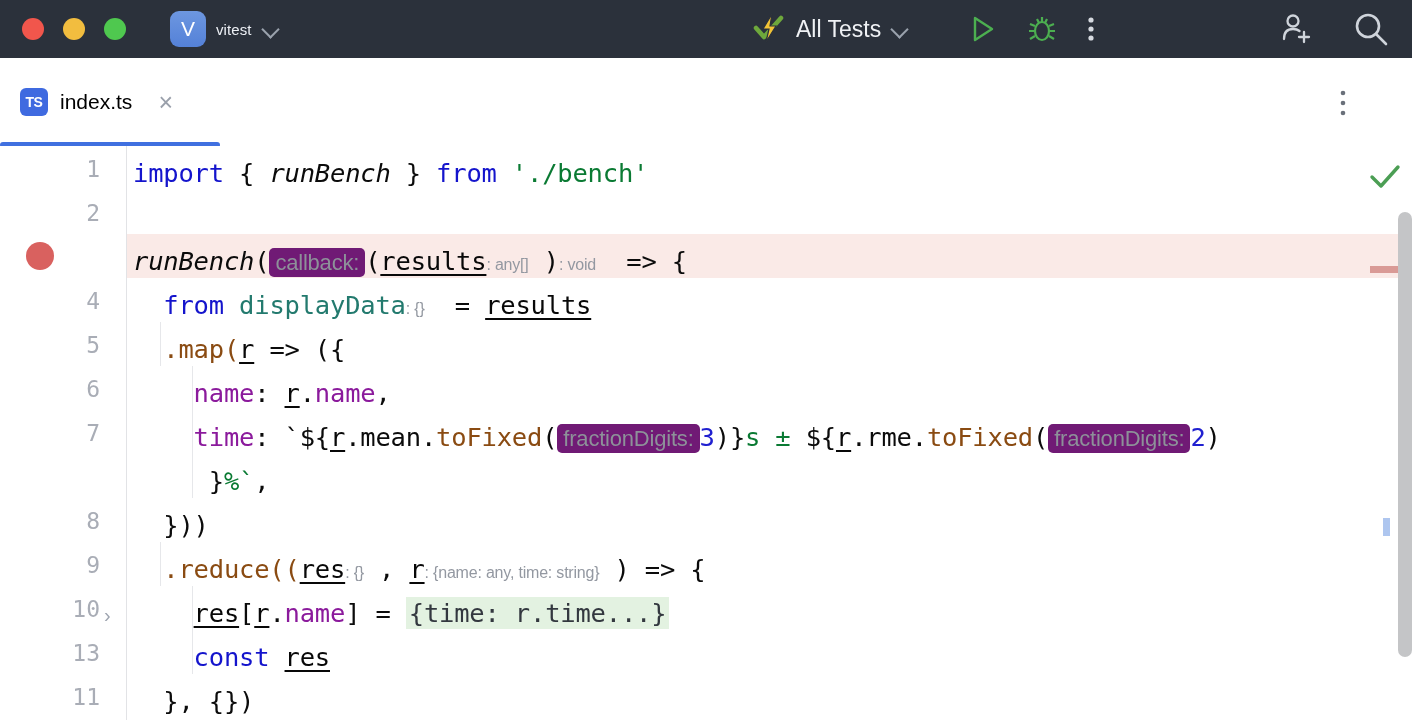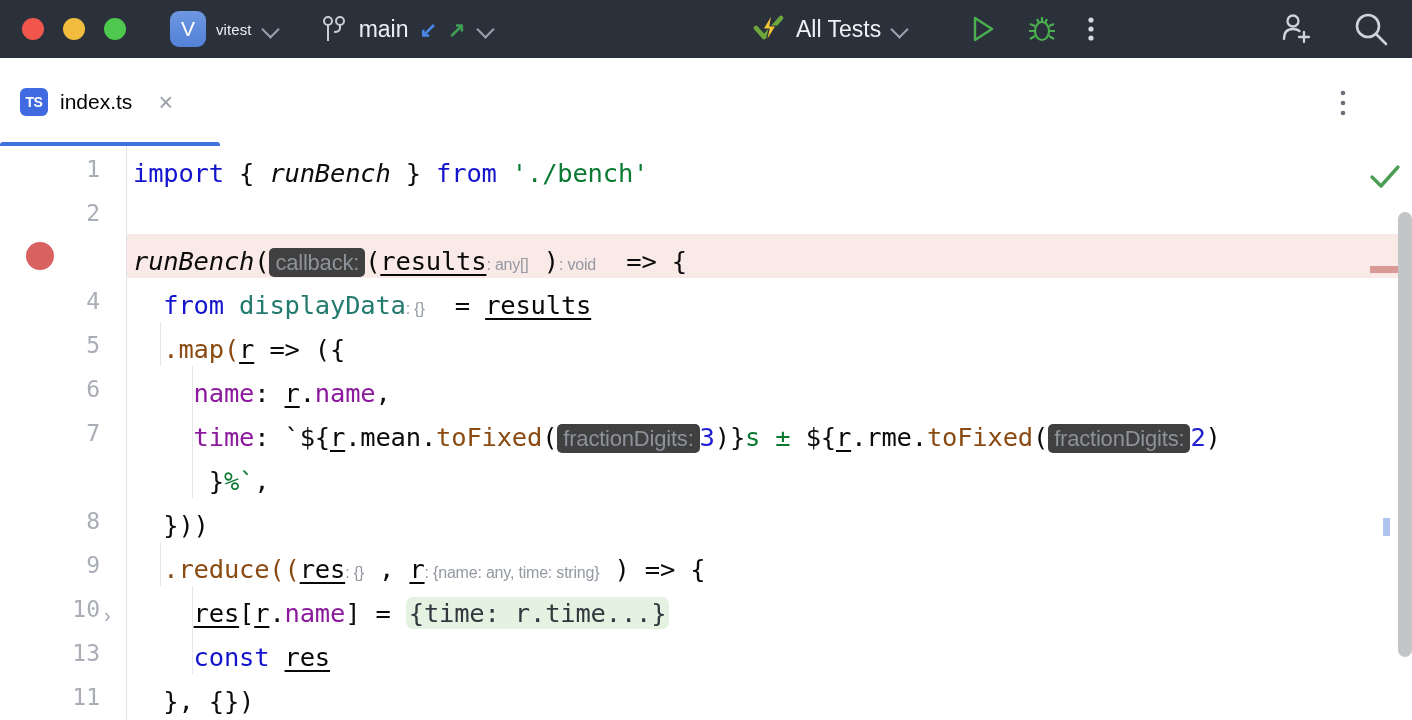--- a/index.html
+++ b/index.html
@@ -271,35 +271,35 @@
   .str     { color: #0a7a33; }
   .type    { color: #237a6e; }
   .fn      { color: #8a4b12; }
   .prop    { color: #8b1a9c; }
   .num     { color: #2020d0; }
   .punct   { color: #0b0b0b; }
   .under   { text-decoration: underline; text-underline-offset: 4px; }
 
   .hint {
     color: #8d9199;
-    background: #404040;
+    background: #701a75;
     border-radius: 5px;
     padding: 2px 6px;
     font-family: "Liberation Sans", sans-serif;
     font-size: 22px;
   }
   .hint-plain {
     color: #9398a1;
     font-family: "Liberation Sans", sans-serif;
     font-size: 16px;
   }
   .inline-val {
     background: #e3f2e1;
     color: #33383f;
-    border-radius: 7px;
+    border-radius: 0;
     padding: 1px 3px;
   }
 
   
   .check-mark {
     position: absolute;
     right: 10px;
     top: 16px;
   }
   .scroll-track {
@@ -343,34 +343,20 @@
       <div class="tl-dot tl-min"></div>
       <div class="tl-dot tl-max"></div>
     </div>
 
     <div class="project-chip">
       <div class="project-badge">V</div>
       <div class="project-name">vitest</div>
       <span class="chev"></span>
     </div>
 
-    <div class="branch-chip">
-      <span class="icon-btn">
-        <svg width="26" height="30" viewBox="0 0 26 30">
-          <circle cx="6" cy="7" r="4" fill="none" stroke="#c9cdd4" stroke-width="2"></circle>
-          <circle cx="18" cy="7" r="4" fill="none" stroke="#c9cdd4" stroke-width="2"></circle>
-          <path d="M6 11 L6 27" stroke="#c9cdd4" stroke-width="2" fill="none"></path>
-          <path d="M18 11 L18 14 Q18 18 12 18" stroke="#c9cdd4" stroke-width="2" fill="none"></path>
-        </svg>
-      </span>
-      <div class="branch-name">main</div>
-      <span class="arrow-in">↙</span>
-      <span class="arrow-out">↗</span>
-      <span class="chev"></span>
-    </div>
 
     <div class="runcfg">
       <span class="icon-btn">
         <svg width="34" height="34" viewBox="0 0 34 34">
           <path d="M4 16 L12 25 L29 6" stroke="#6ea83c" stroke-width="4.5" fill="none" stroke-linecap="round" stroke-linejoin="round"></path>
           <path d="M20 2 L11 17 L17 17 L14 30 L24 14 L18 14 Z" fill="#f2c336" stroke="#2b313b" stroke-width="1.2"></path>
         </svg>
       </span>
       <span class="runcfg-label">All Tests</span>
       <span class="chev"></span>

